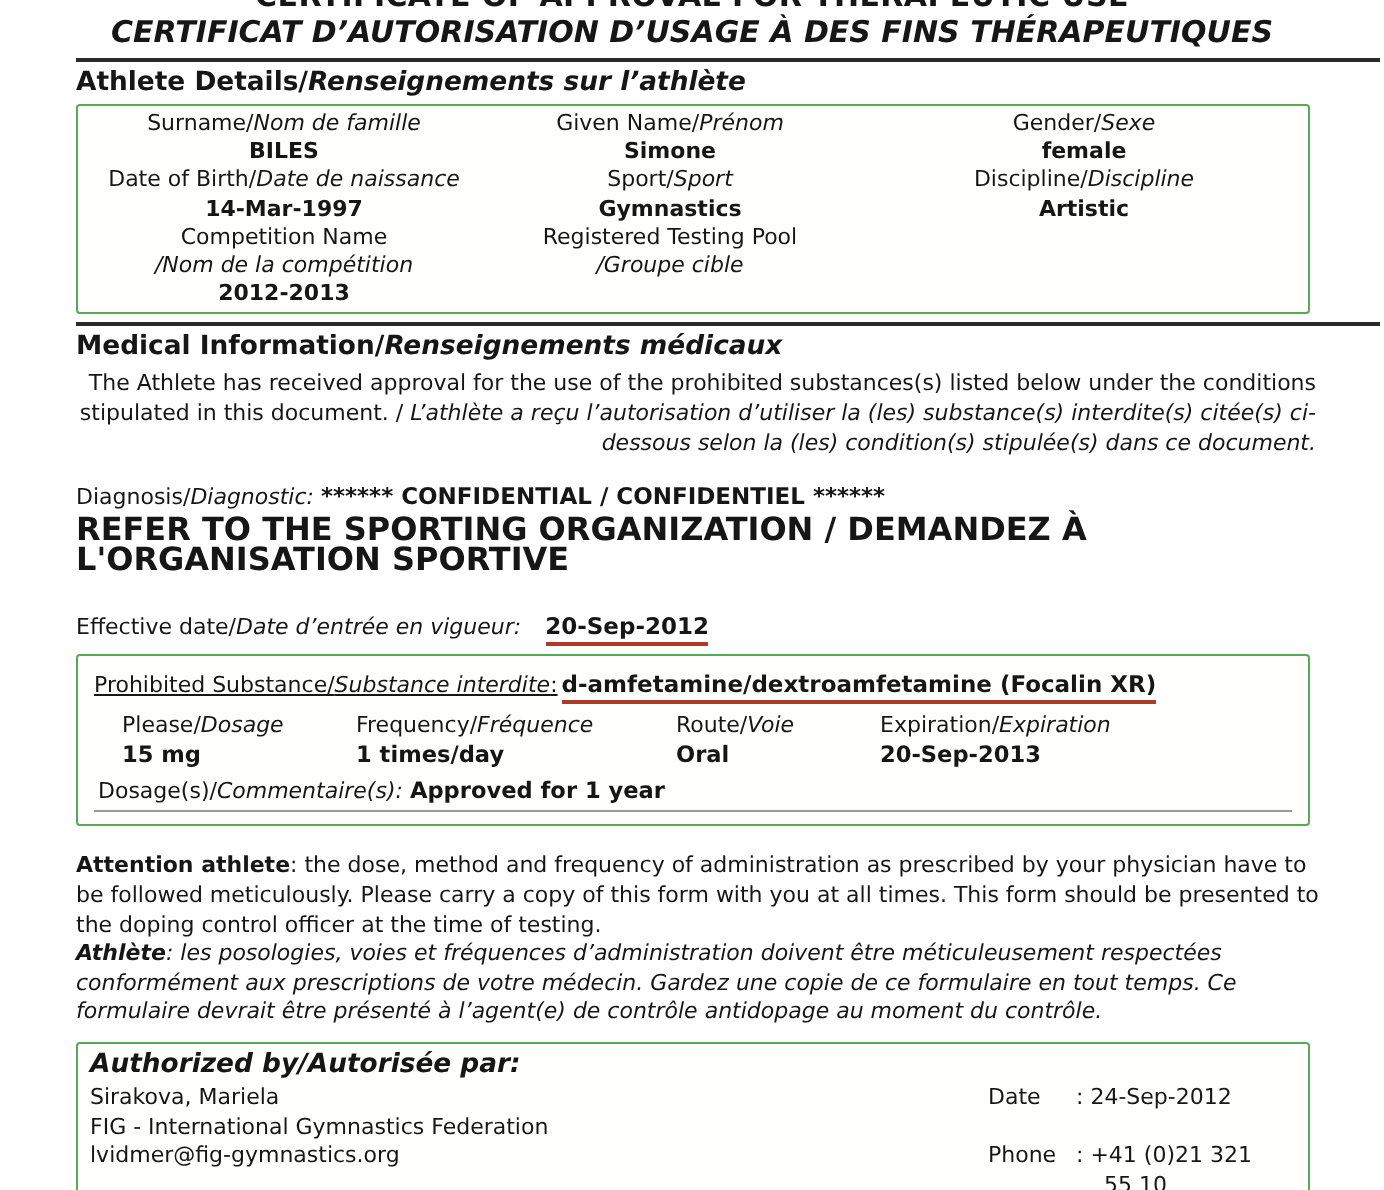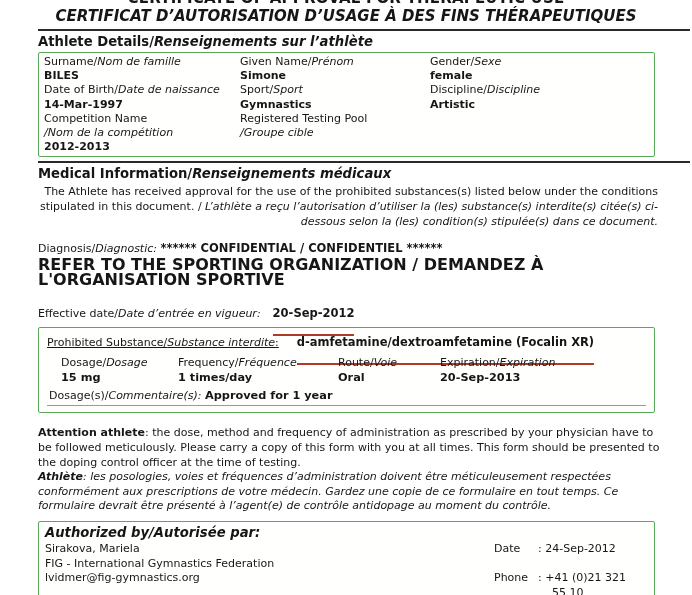--- a/index.html
+++ b/index.html
@@ -19,40 +19,40 @@
 
   
   .rule{border:0;border-top:2px solid #2a2a2a;width:652px;margin:4px 0 3px 0;}
 
   .sec-heading{font-size:13.2px;font-weight:bold;margin:1px 0 3px 0;}
 
   
   .gbox{border:1.6px solid #57aa57;border-radius:2px;width:617px;box-sizing:border-box;background:#fffffe;}
 
   
-  .agrid{display:grid;grid-template-columns:196px 190px 1fr;padding:2px 0 2px 5px;line-height:14.2px;}
+  .agrid{display:grid;grid-template-columns:196px 190px 1fr;padding:2px 0 2px 5px;line-height:14.2px;text-align:center;}
   .agrid .lbl{white-space:nowrap;}
   .agrid .val{font-weight:bold;min-height:14px;}
 
   
   .med-para{width:620px;line-height:15px;margin:1px 0 0 0;text-align:right;}
   .diag-line{margin-top:12px;line-height:14px;}
   .diag-line .b{font-size:11.5px;}
   .refer-line{font-weight:bold;font-size:16px;line-height:15px;margin-top:1px;}
 
   
   .eff-line{margin-top:19px;margin-bottom:7px;}
-  .red-ul{border-bottom:2.6px solid #b03a28;padding-bottom:14px;font-weight:bold;font-size:11.5px;}
+  .red-ul{border-bottom:2.6px solid #b03a28;padding-bottom:1px;font-weight:bold;font-size:11.5px;}
   .eff-line .red-ul{margin-left:12px;}
 
   
   .sbox{padding:7px 8px 4px 8px;}
   .sub-line{margin-bottom:6px;}
   .sub-label{text-decoration:underline;}
-  .sub-line .red-ul{margin-left:18px;}
+  .sub-line .red-ul{margin-left:2px;}
   .dgrid{display:grid;grid-template-columns:117px 160px 102px 1fr;padding-left:14px;line-height:15px;margin-top:4px;}
   .dgrid .val{font-weight:bold;font-size:11.3px;}
   .comment-line{padding-left:2px;margin-top:3px;line-height:15px;}
   .comment-line .b{font-size:11.3px;}
   .comment-rule{border:0;border-top:1px solid #9a9a9a;margin:2px 0 2px 0;width:100%;}
 
   
   .attn{width:622px;line-height:14.6px;margin-top:13px;}
 
   
@@ -143,21 +143,21 @@
   <div class="eff-line">
     <span>Effective date/</span><span class="it">Date d’entrée en vigueur:</span><span class="red-ul">20-Sep-2012</span>
   </div>
 
   <div class="gbox sbox">
     <div class="sub-line">
       <span class="sub-label"><span>Prohibited Substance/</span><span class="it">Substance interdite</span><span>:</span></span><span class="red-ul">d-amfetamine/dextroamfetamine (Focalin XR)</span>
     </div>
 
     <div class="dgrid">
-      <div class="lbl"><span>Dosage/</span><span class="it">Dosage</span></div>
+      <div class="lbl"><span>Please/</span><span class="it">Dosage</span></div>
       <div class="lbl"><span>Frequency/</span><span class="it">Fréquence</span></div>
       <div class="lbl"><span>Route/</span><span class="it">Voie</span></div>
       <div class="lbl"><span>Expiration/</span><span class="it">Expiration</span></div>
 
       <div class="val">15 mg</div>
       <div class="val">1 times/day</div>
       <div class="val">Oral</div>
       <div class="val">20-Sep-2013</div>
     </div>
 

